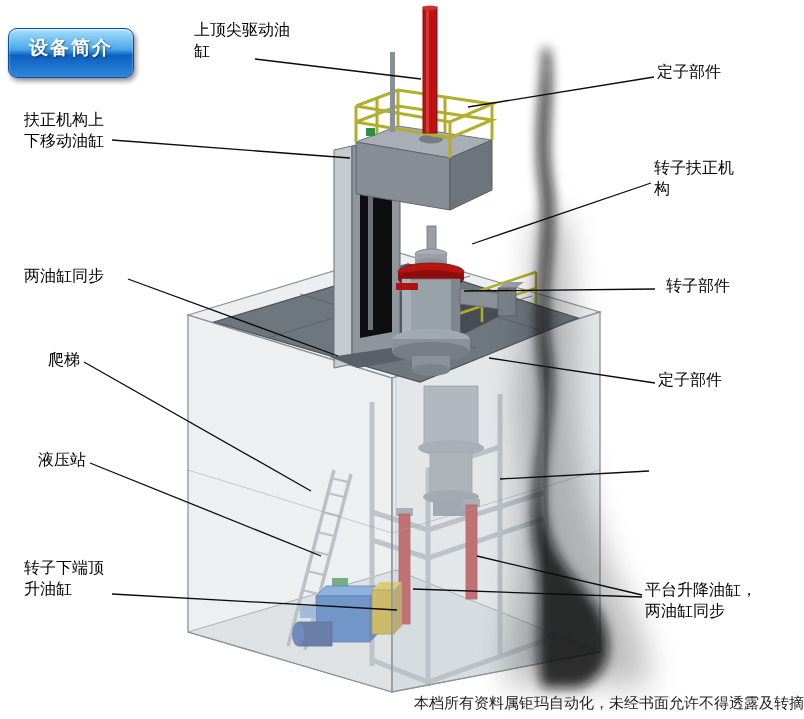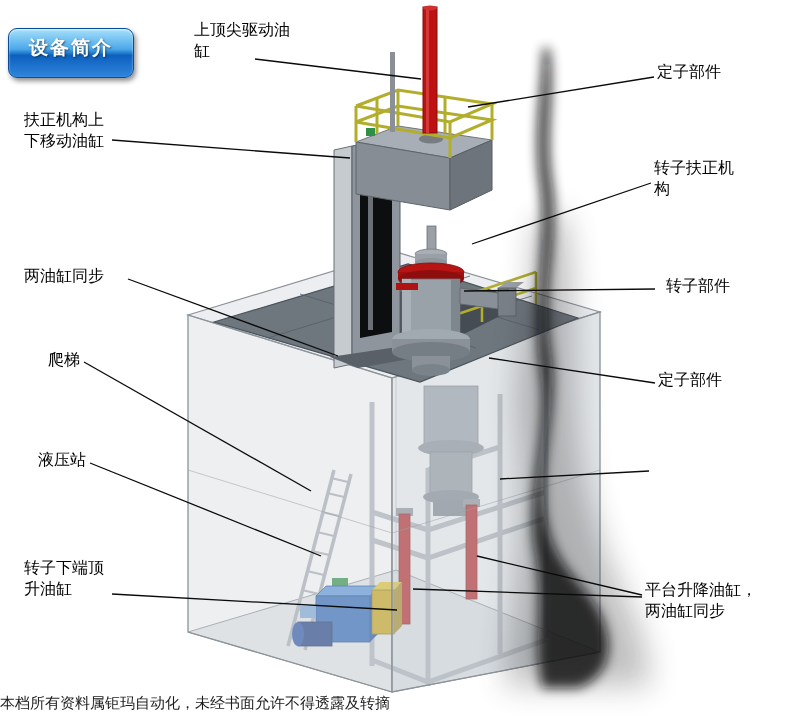--- a/index.html
+++ b/index.html
@@ -31,21 +31,21 @@
     letter-spacing: 2px;
     background: linear-gradient(180deg, #a6e0fa 0%, #4aa8ea 42%, #0d60be 55%, #2f86dc 100%);
     border: 1px solid #0a4c9c;
     border-radius: 9px;
     box-shadow: 2px 3px 5px rgba(0,0,0,.45), inset 0 1px 2px rgba(255,255,255,.75);
     text-shadow: 1px 1px 2px rgba(0,0,0,.5);
   }
   .footer {
     position: absolute;
     left: 0; right: 0; bottom: 6px;
-    text-align: left;
+    text-align: right;
     font-size: 15px;
     color: #1c1c1c;
     font-family: "DejaVu Serif", "Liberation Serif", serif;
   }
 </style>
 </head>
 <body>
 
 <div class="stage">
 

